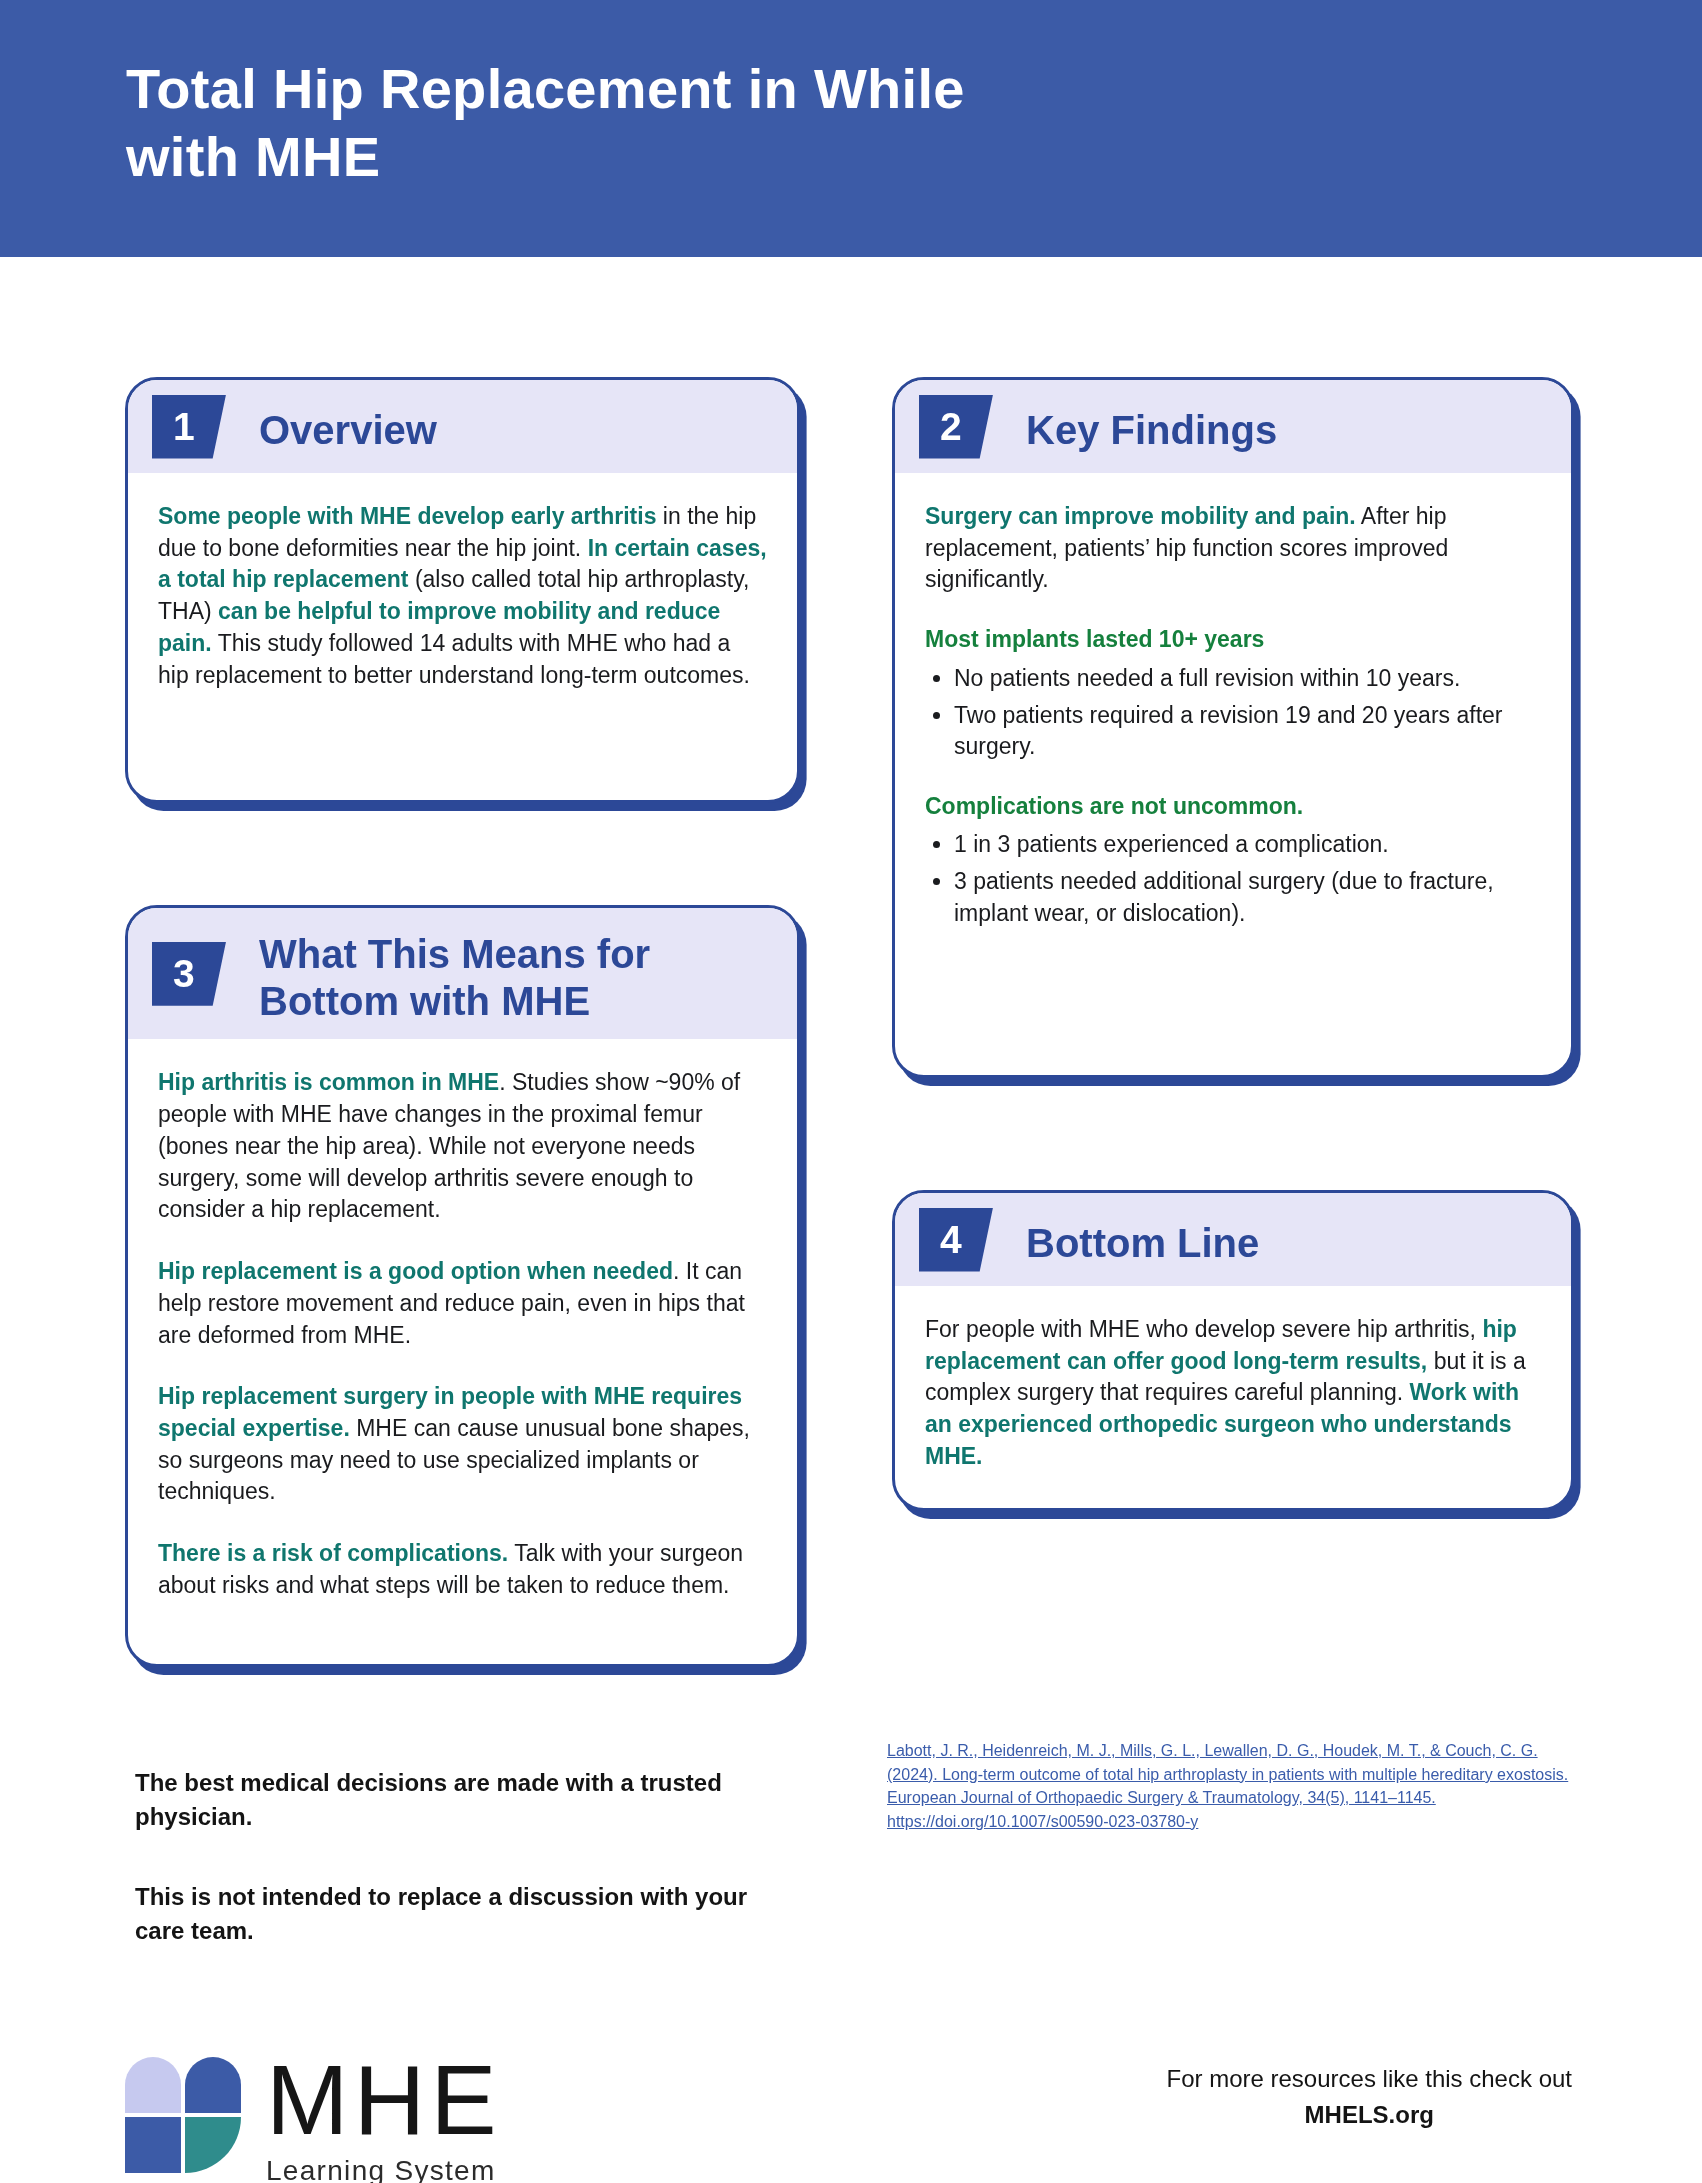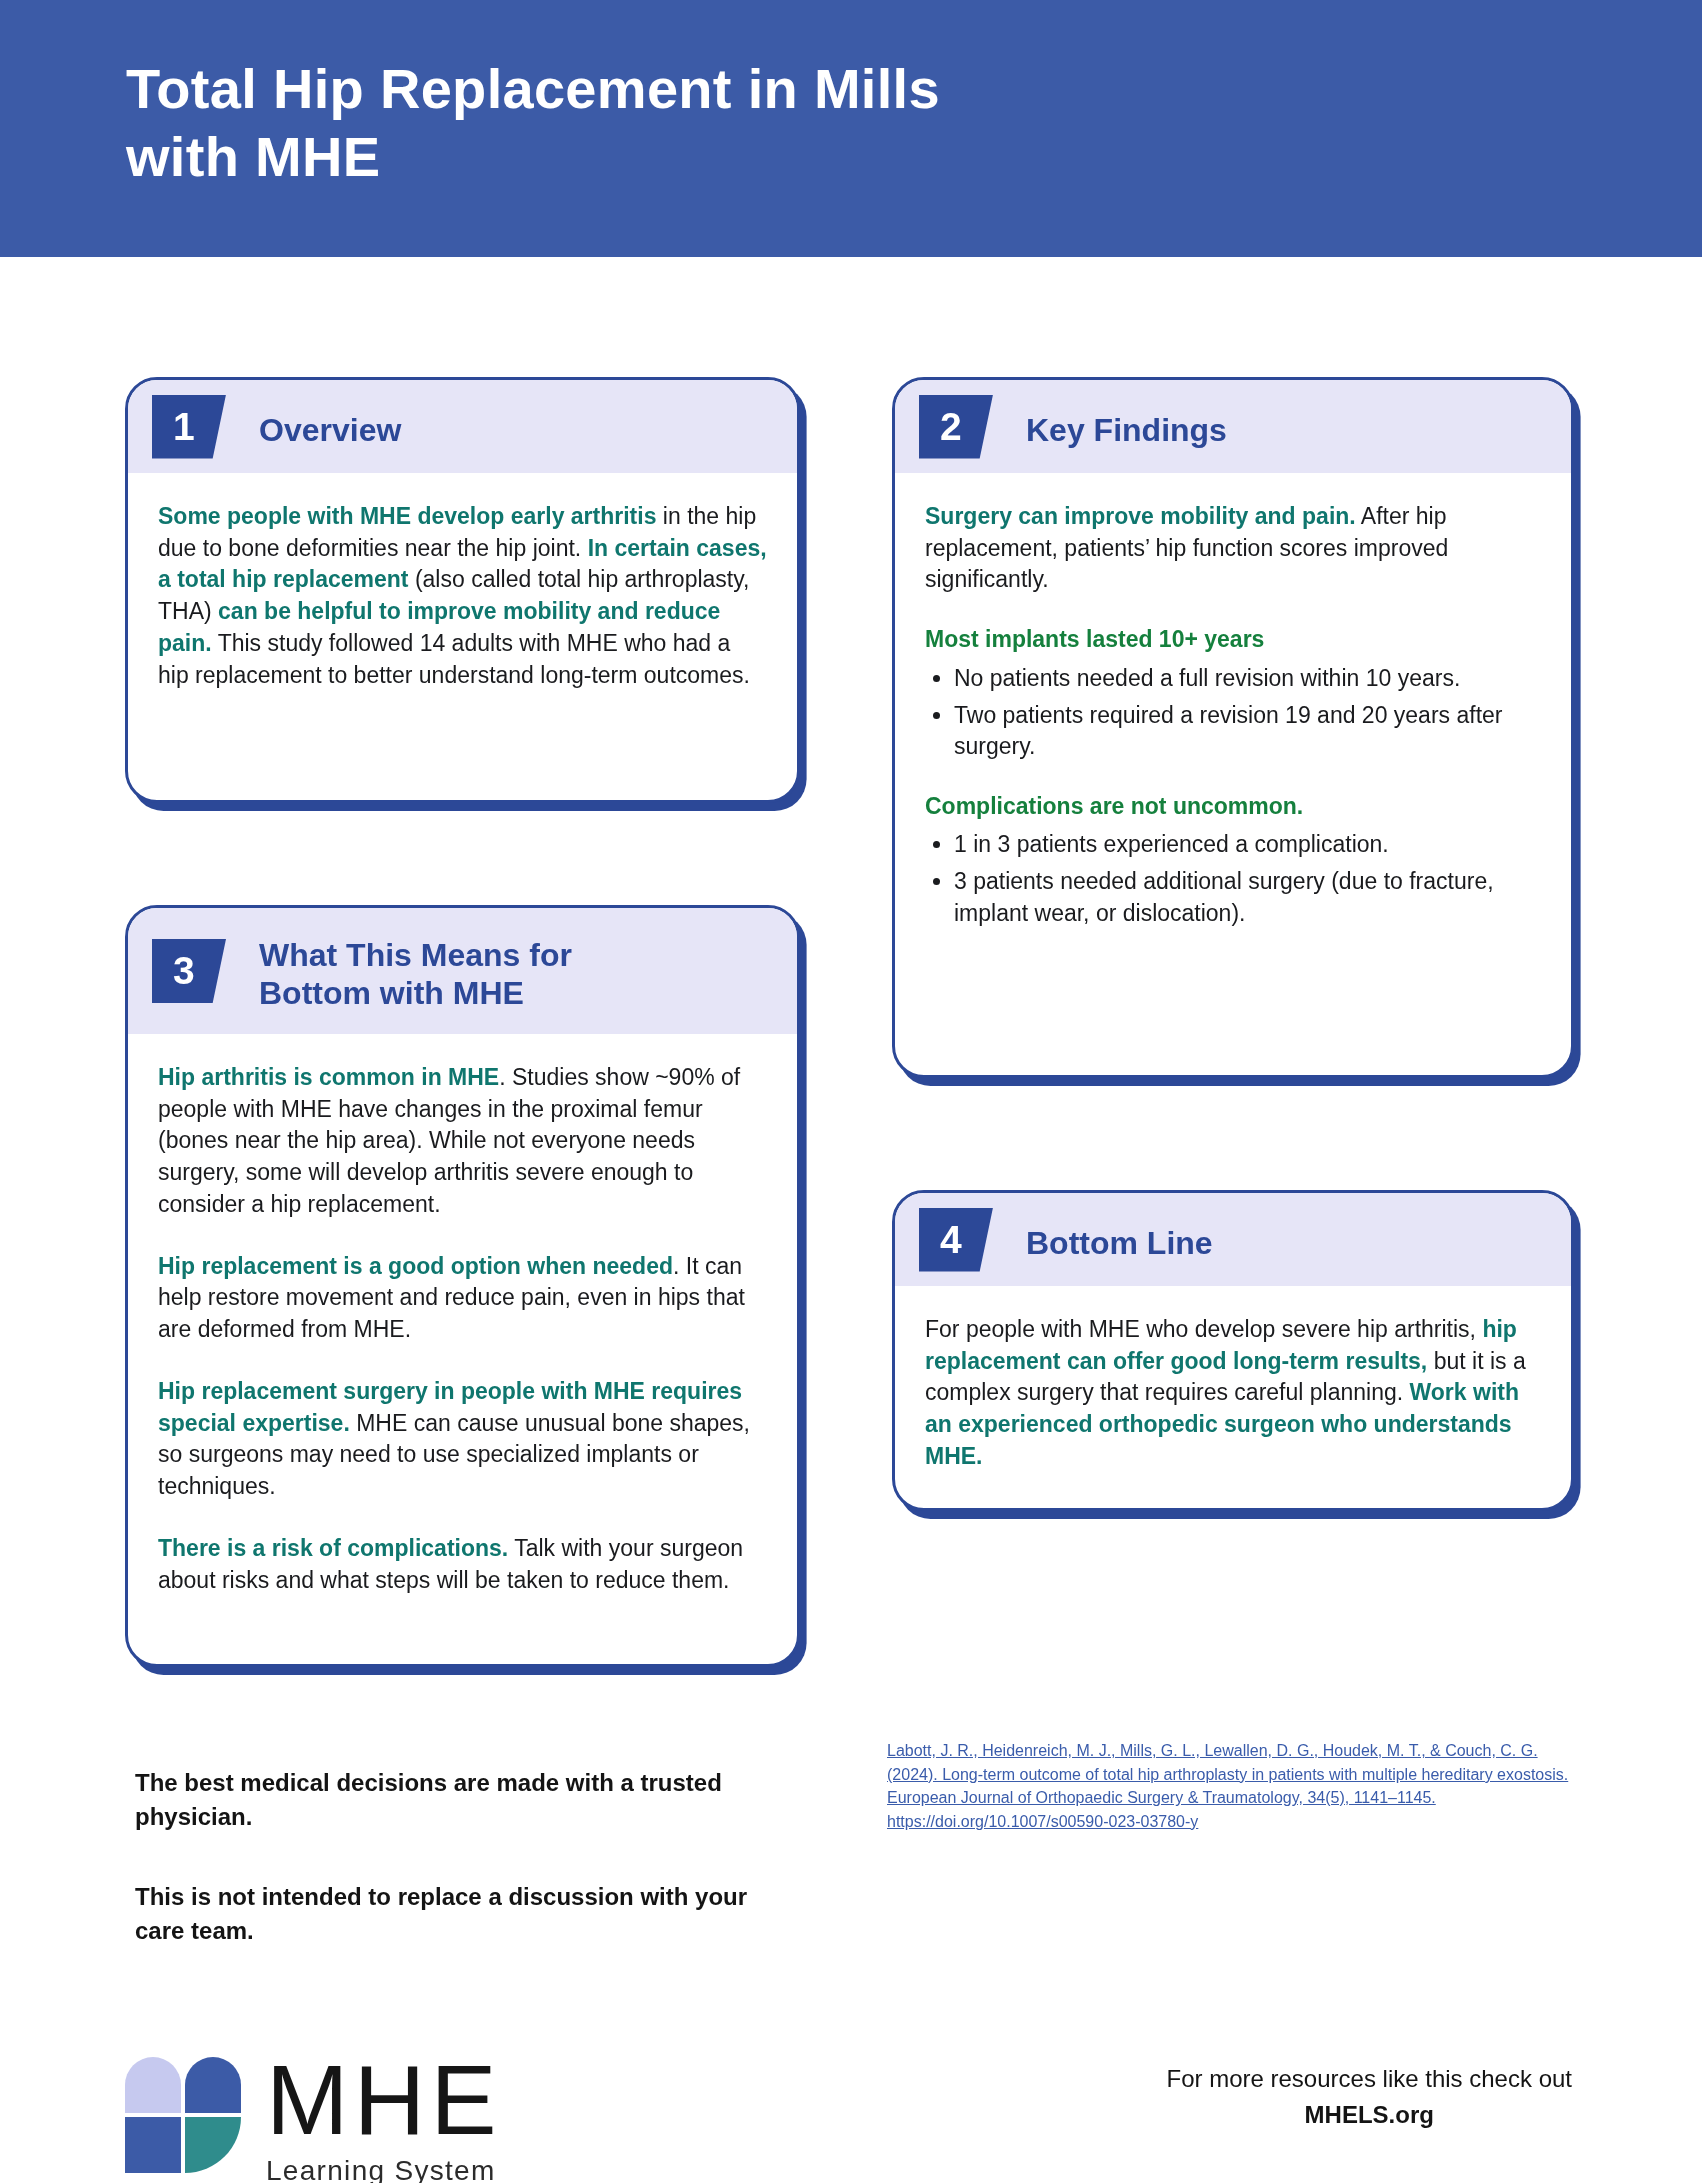--- a/index.html
+++ b/index.html
@@ -52,21 +52,21 @@
   .badge{
     width:74px; height:64px; flex:none;
     background:#2c4897;
     clip-path:polygon(0 0, 100% 0, 82% 100%, 0 100%);
     display:flex; align-items:center; justify-content:center;
   }
   .badge-num{color:#ffffff; font-size:39px; font-weight:700; padding-right:10.5px;}
 
   .card-title{
     margin:8px 0 0 33px;
-    color:#2c4897; font-size:32px; font-weight:700; line-height:1.18;
+    color:#2c4897; font-size:40px; font-weight:700; line-height:1.18;
   }
   .card-title .line{display:block;}
 
   .card-body{
     padding:28px 30px 35px 30px;
     font-size:23px; line-height:1.38; color:#1a1b1e;
   }
   .em{color:#0f766e; font-weight:700;}
   .para{margin:0;}
   .wtm-para{margin:0 0 30px 0;}
@@ -124,21 +124,21 @@
   .resources p{margin:0;}
   .resources .bold{font-weight:700;}
 </style>
 </head>
 <body>
 
 <div class="page">
 
   <header class="masthead">
     <h1 class="main-title">
-      <span class="line">Total Hip Replacement in Mills</span>
+      <span class="line">Total Hip Replacement in While</span>
       <span class="line">with MHE</span>
     </h1>
   </header>
 
   <section class="card" id="card-overview">
     <div class="card-head">
       <div class="badge">
         <span class="badge-num">1</span>
       </div>
       <h2 class="card-title">Overview</h2>

